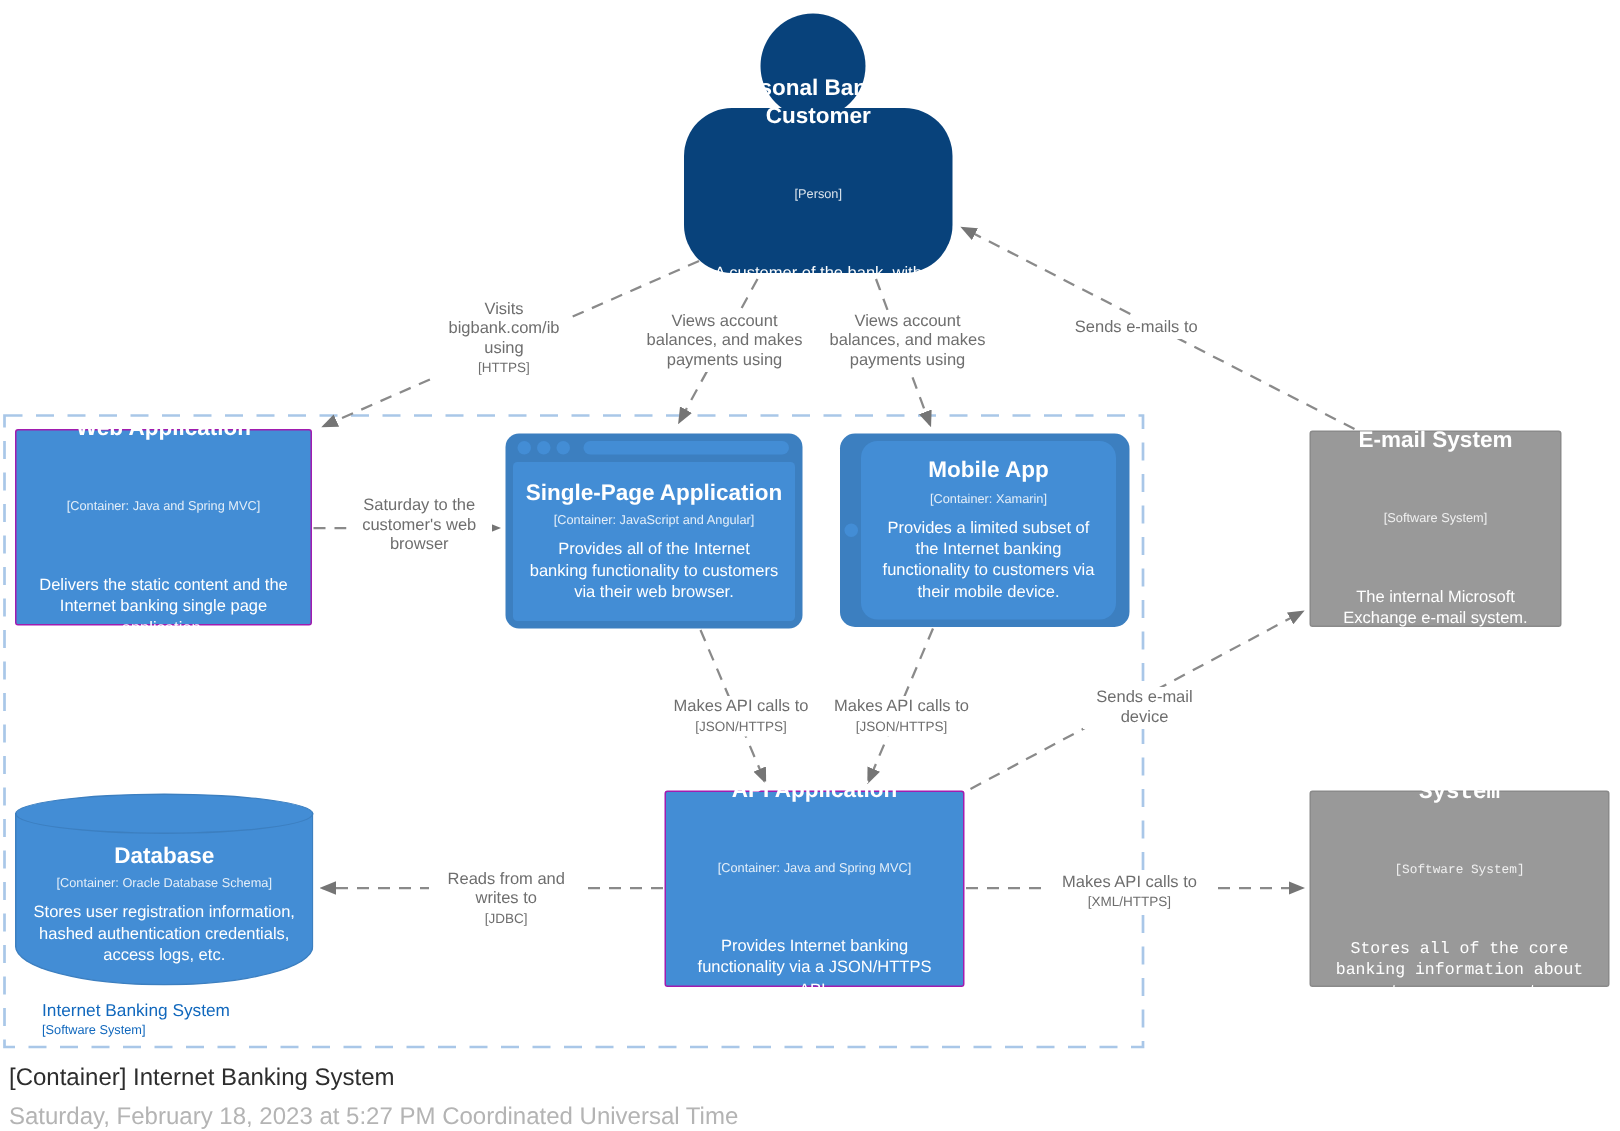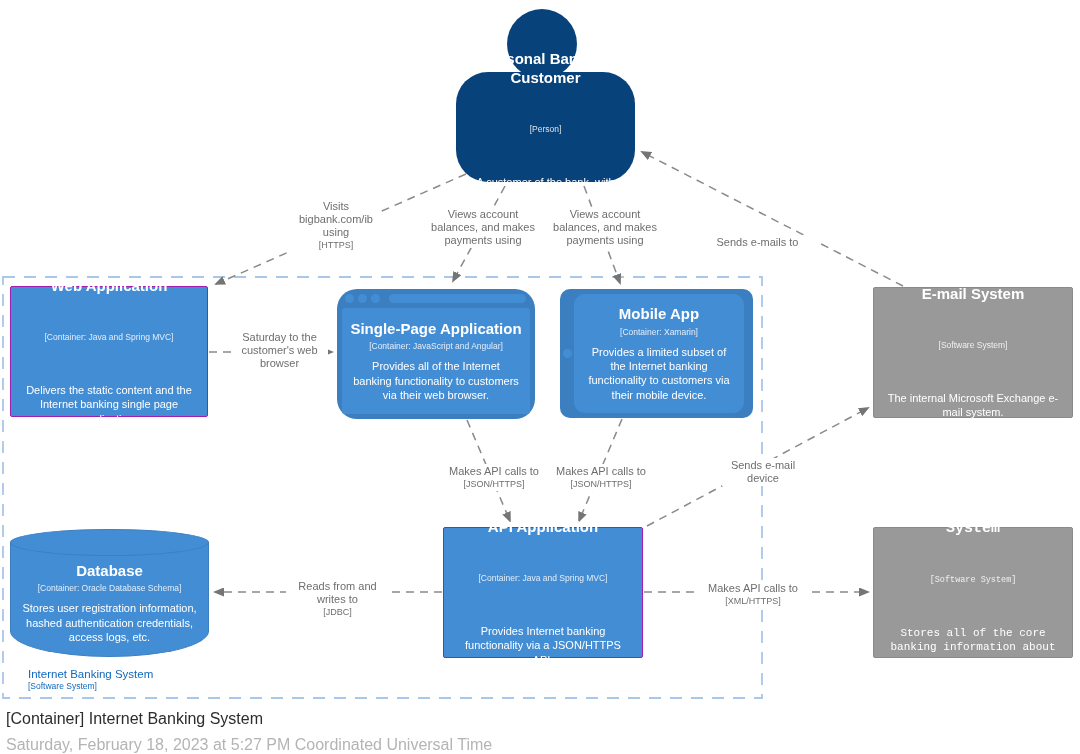--- a/index.html
+++ b/index.html
@@ -16,21 +16,21 @@
   .n-desc { font-size:11px; line-height:1.3; padding:0 10px; }
 
   .container-box { background:#438DD5; border:1px solid #a21caf; border-radius:2px; }
   .external-box  { background:#999999; border:1px solid #8A8A8A; border-radius:2px; }
 
   
   .person-head { position:absolute; border-radius:50%; background:#08427B; }
   .person-body { background:#08427B; border-radius:32px; }
 
   
-  .browser { position:absolute; background:#3C7FC0; border-radius:20px; }
+  .browser { position:absolute; background:#3C7FC0; border-radius:9px; }
   .browser .dot { position:absolute; top:5px; width:9px; height:9px; border-radius:50%; background:#438DD5; }
   .browser .addr { position:absolute; top:5px; left:52px; right:9px; height:9px; border-radius:5px; background:#438DD5; }
   .browser .panel { position:absolute; left:5px; right:5px; top:19px; bottom:5px;
                     background:#438DD5; border-radius:3px; display:flex; flex-direction:column;
                     justify-content:center; align-items:center; text-align:center; color:#fff; }
 
   
   .mobile { position:absolute; background:#3C7FC0; border-radius:10px; }
   .mobile .btn { position:absolute; left:3px; top:50%; margin-top:-5px; width:9px; height:9px;
                  border-radius:50%; background:#438DD5; }
@@ -117,21 +117,21 @@
 
   <div class="mobile" style="left:560px; top:289px; width:193px; height:129px;">
     <span class="btn"></span>
     <div class="panel">
       <div class="n-name">Mobile App</div>
       <div class="n-type">[Container: Xamarin]</div>
       <div class="n-desc">Provides a limited subset of the Internet banking functionality to customers via their mobile device.</div>
     </div>
   </div>
 
-  <div class="node external-box" style="left:873px; top:287px; width:200px; height:131px;">
+  <div class="node external-box" style="left:873px; top:287px; width:168px; height:131px;">
     <div class="n-name">E-mail System</div>
     <div class="n-type">[Software System]</div>
     <div class="n-desc">The internal Microsoft Exchange e-mail system.</div>
   </div>
 
   <div class="cyl" style="left:10px; top:529px; width:199px; height:128px;">
     <div class="cyl-body"></div>
     <div class="cyl-top"></div>
     <div class="cyl-text">
       <div class="n-name">Database</div>
@@ -158,21 +158,21 @@
   </div>
 
   <div class="edge-label" style="left:428px; top:207px; width:110px;">
     <span>Views account balances, and makes payments using</span>
   </div>
 
   <div class="edge-label" style="left:550px; top:207px; width:110px;">
     <span>Views account balances, and makes payments using</span>
   </div>
 
-  <div class="edge-label" style="left:695px; top:211px; width:125px;margin-top:24px;">
+  <div class="edge-label" style="left:695px; top:211px; width:125px;">
     <span>Sends e-mails to</span>
   </div>
 
   <div class="edge-label" style="left:231px; top:330px; width:97px;">
     <span>Saturday to the customer's web browser</span>
   </div>
 
   <div class="edge-label" style="left:434px; top:464px; width:120px;">
     <span>Makes API calls to</span>
     <span class="tech">[JSON/HTTPS]</span>

